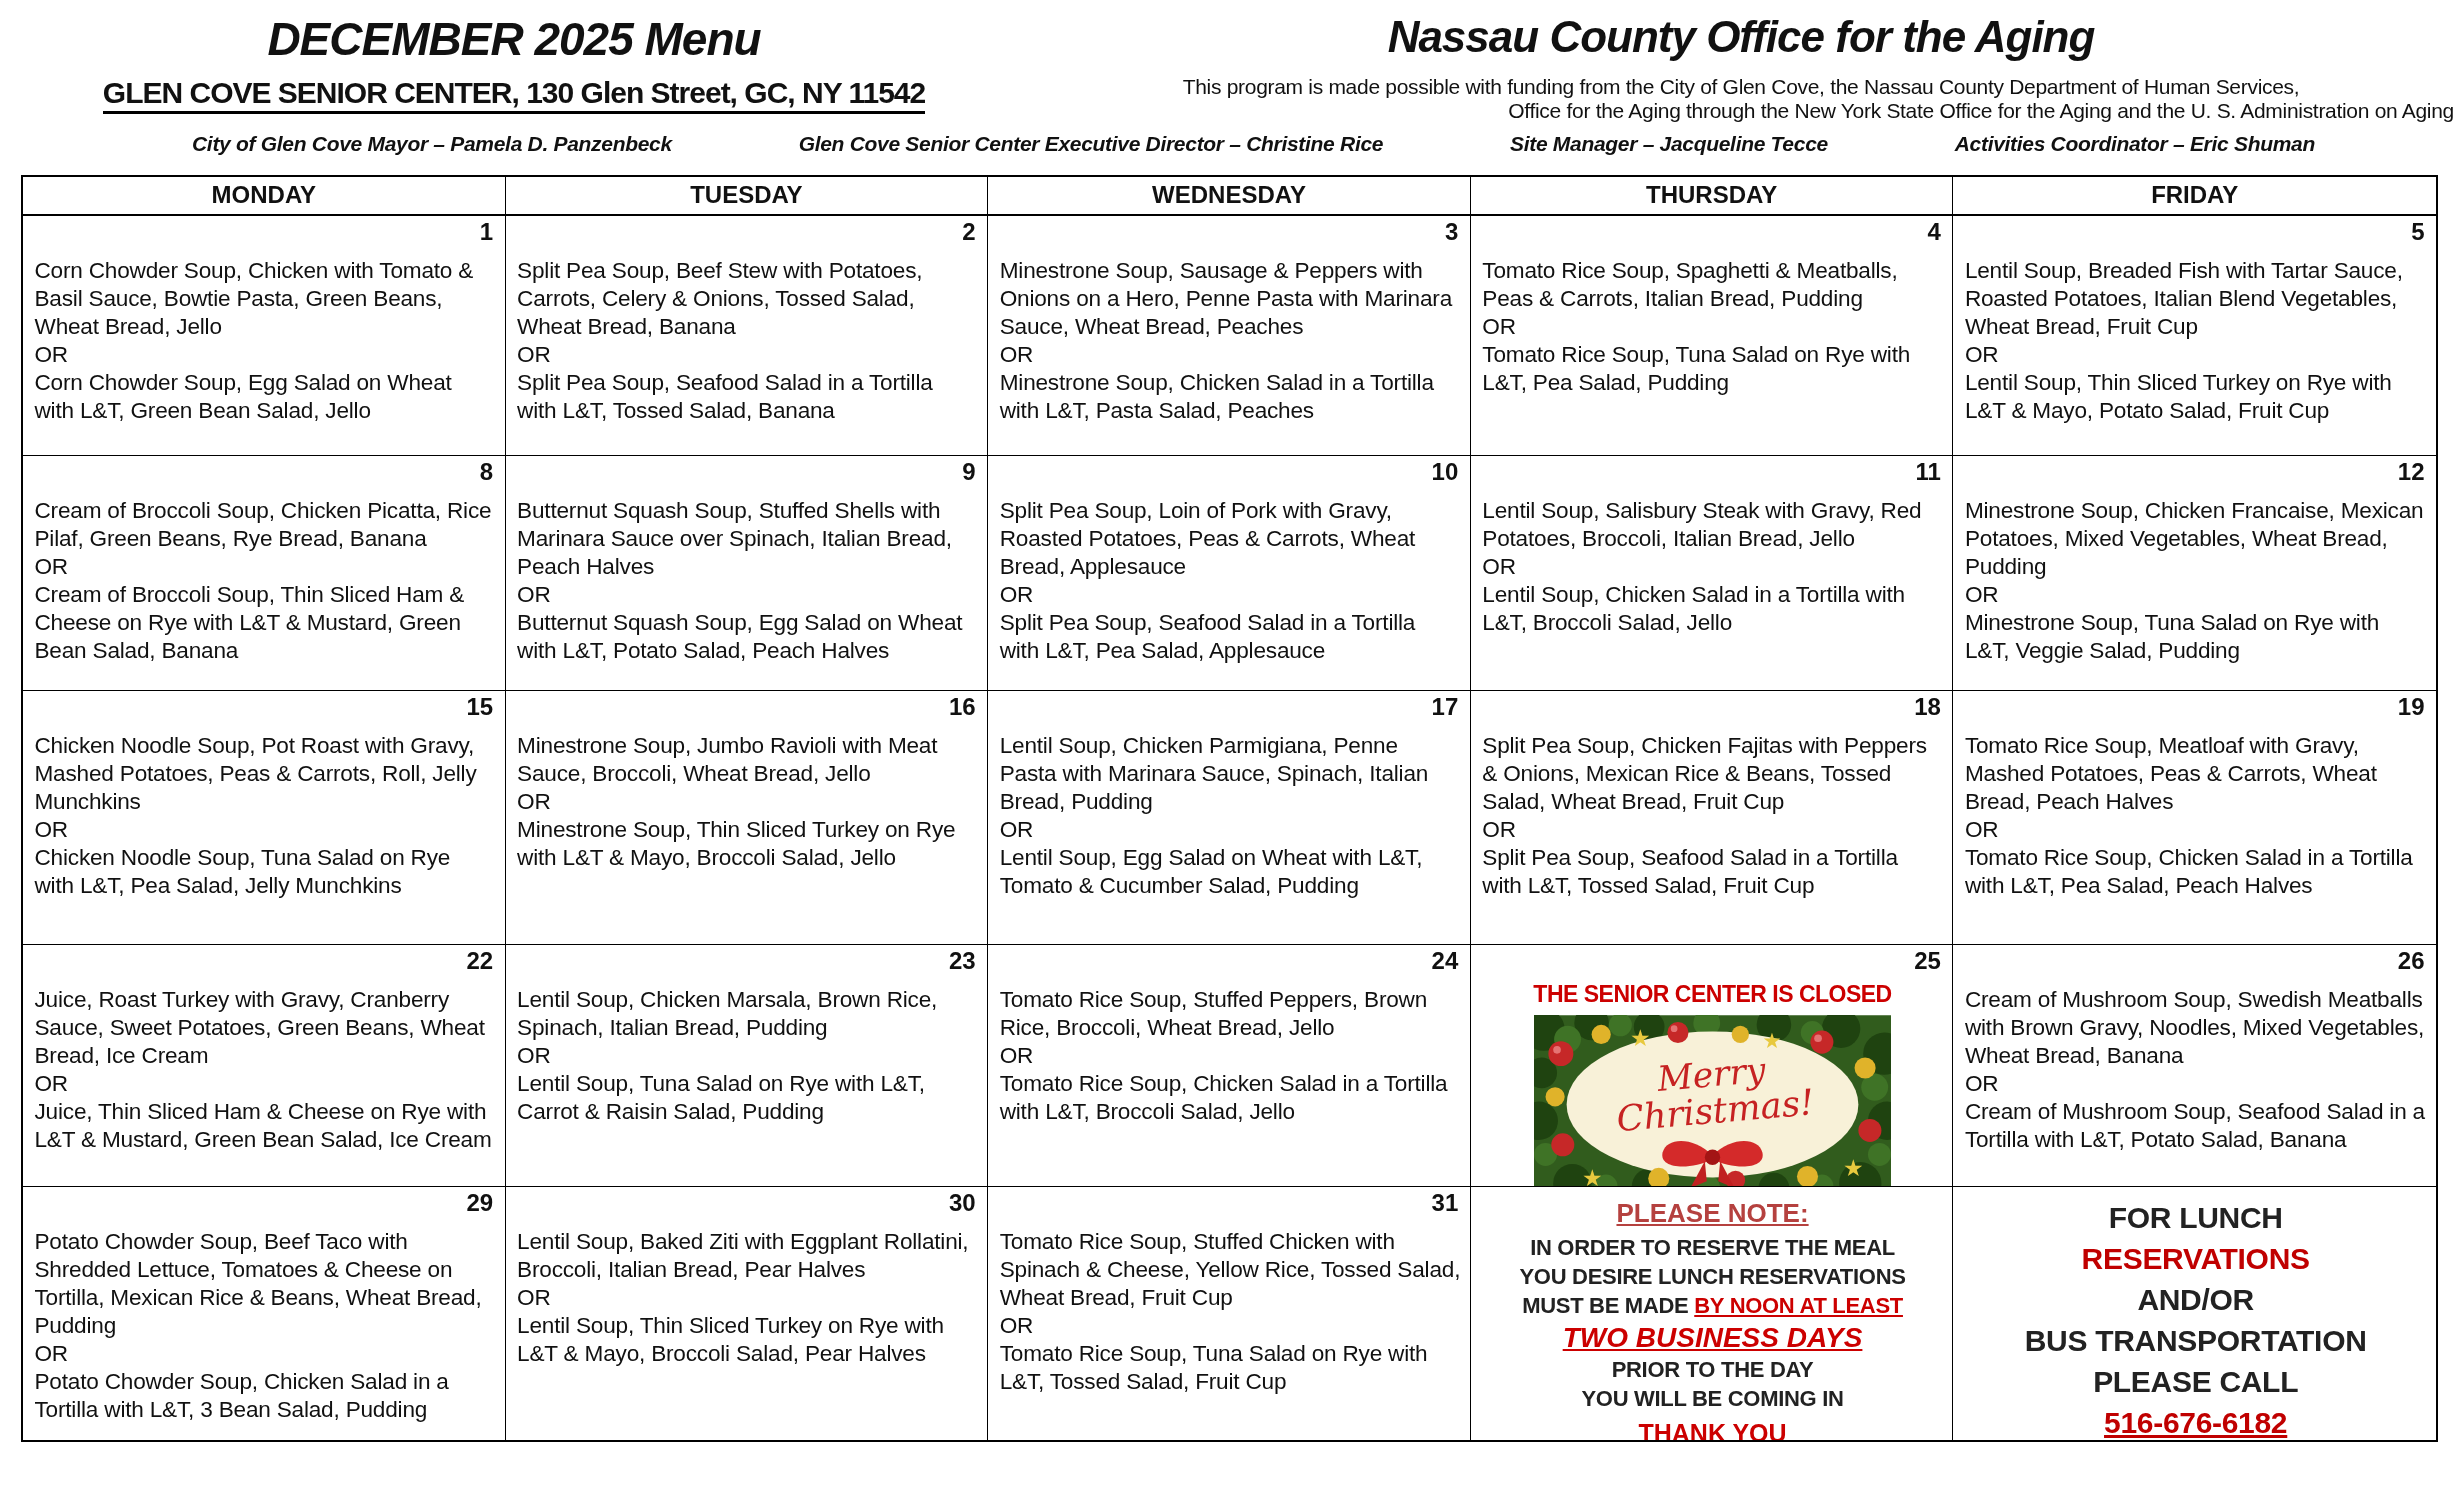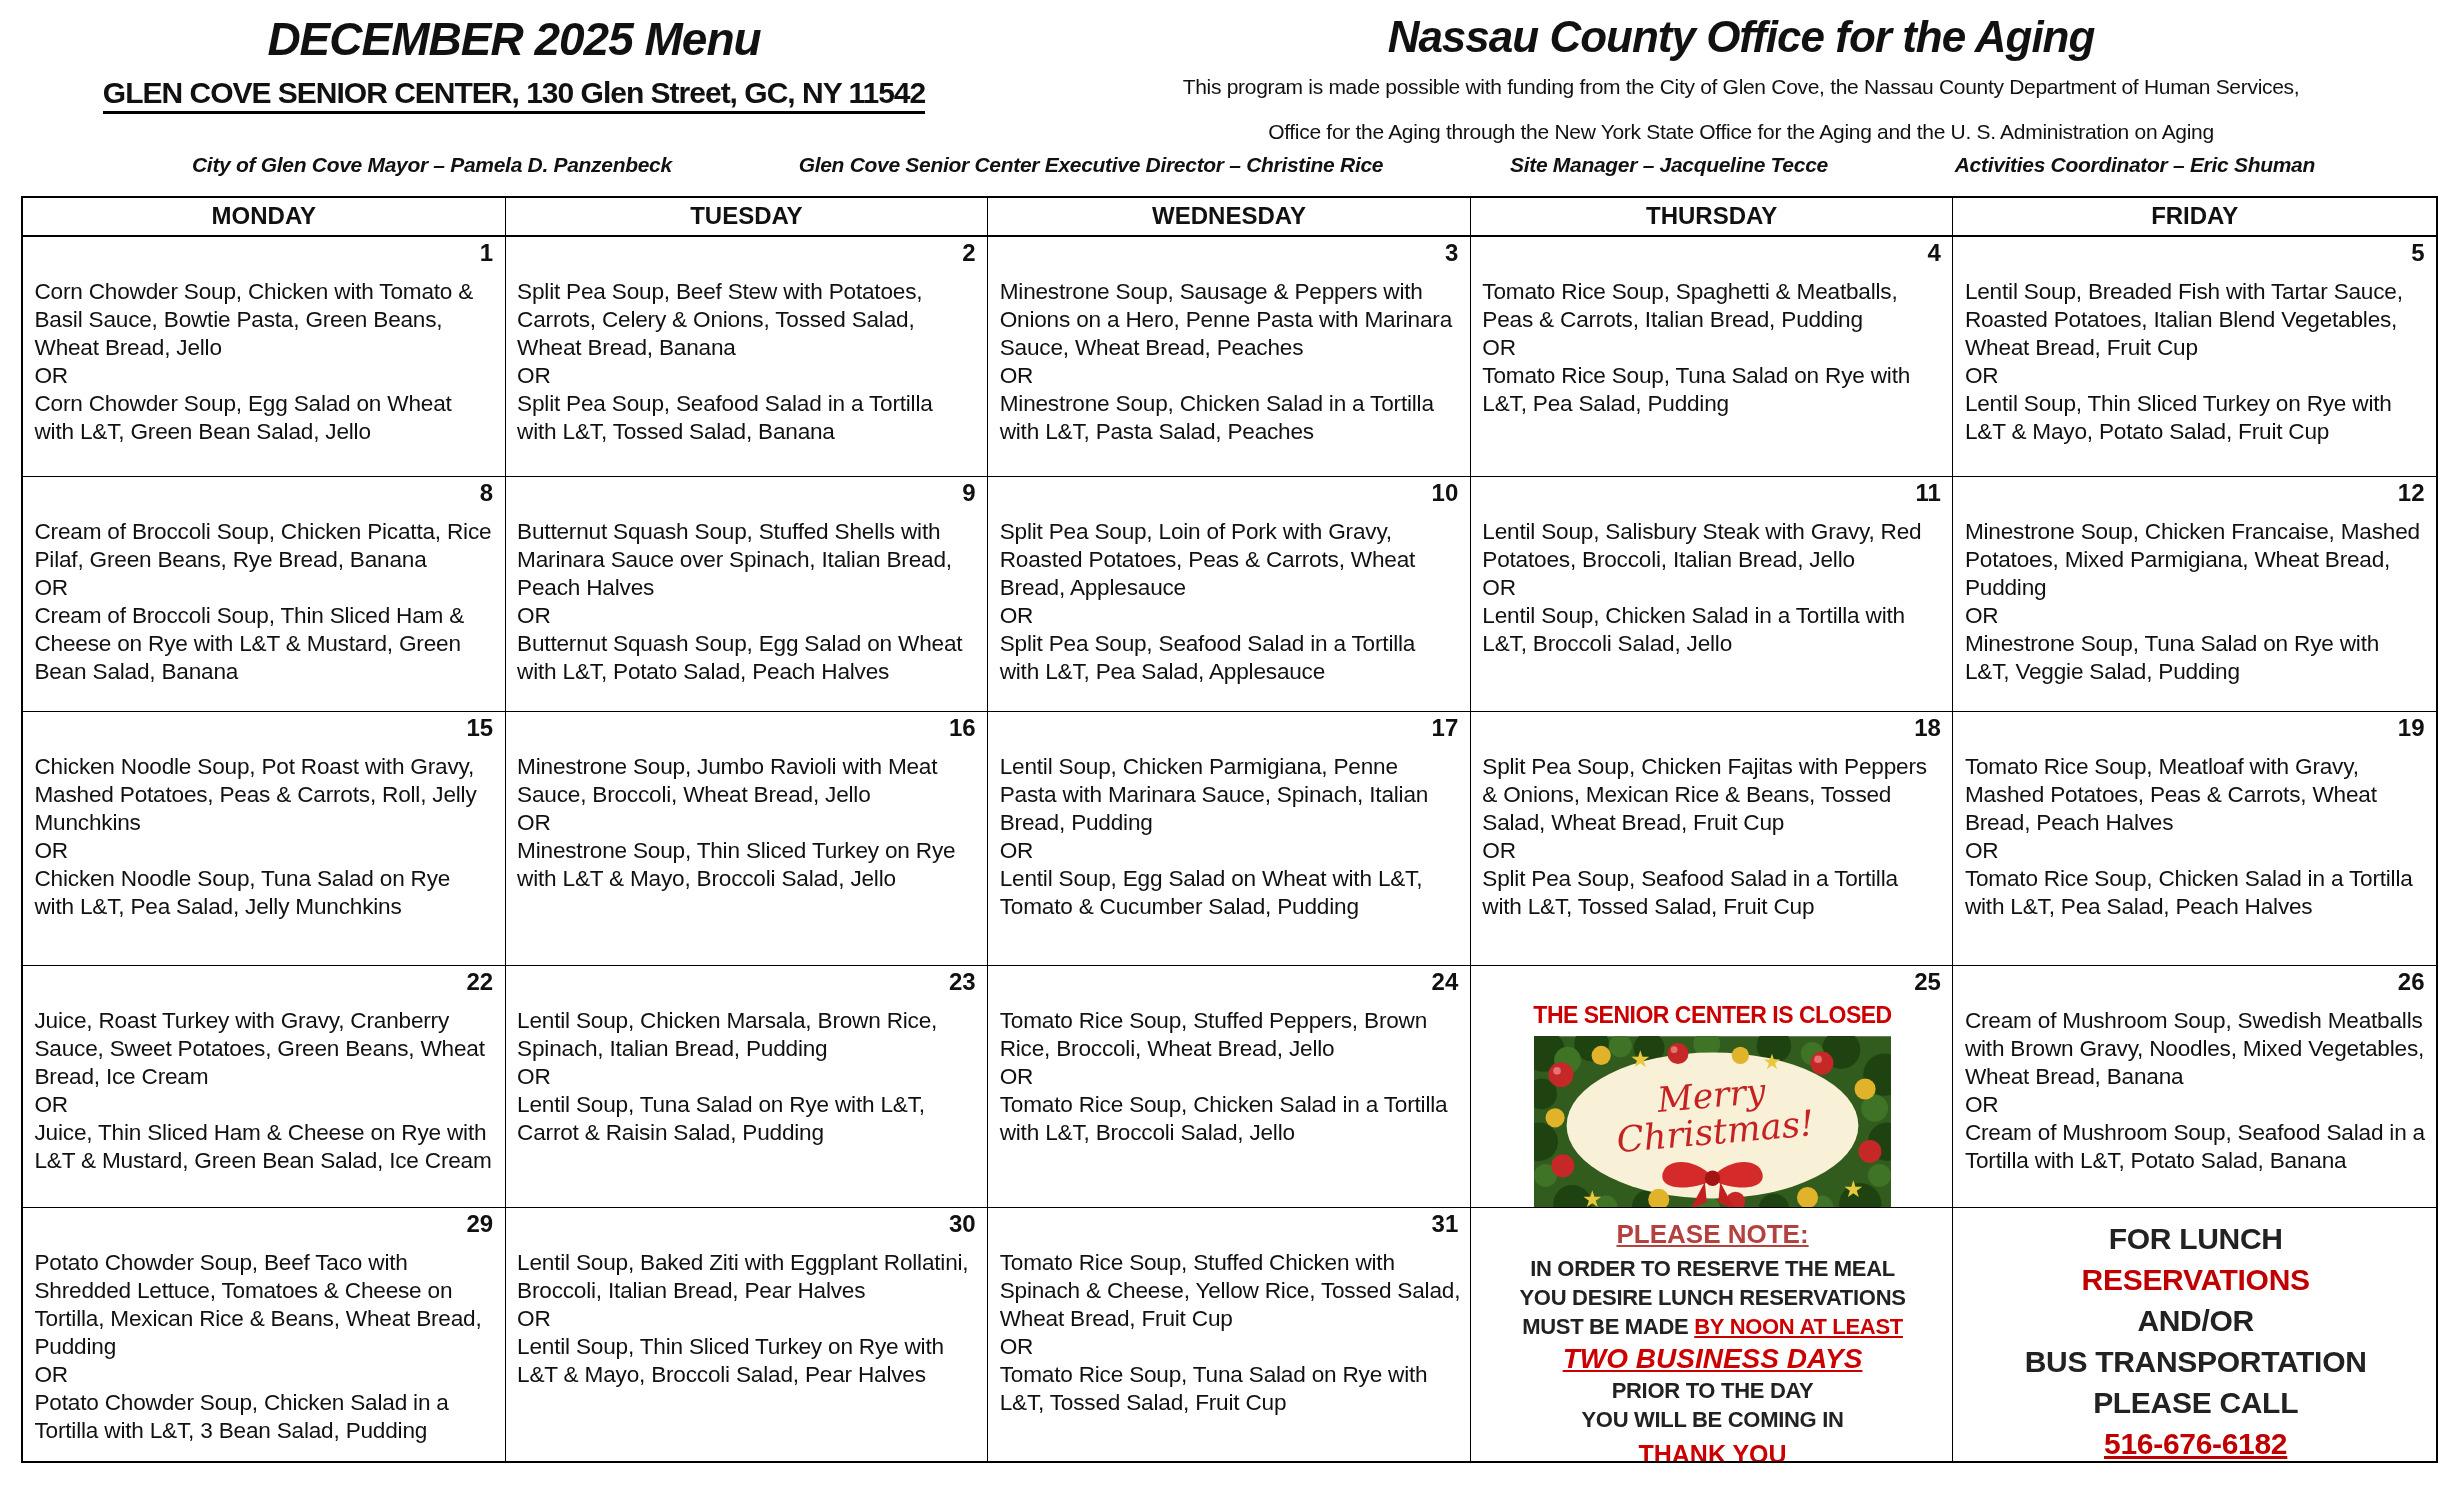--- a/index.html
+++ b/index.html
@@ -8,21 +8,21 @@
 
   
   .top{display:flex;padding-top:11.5px;}
   .top-left{width:1028px;text-align:center;}
   .menu-title{font-size:46px;font-weight:bold;font-style:italic;letter-spacing:-1px;}
   .address{display:inline-block;margin-top:10px;font-size:30px;font-weight:bold;
            letter-spacing:-1px;border-bottom:3.8px solid #000;padding-bottom:1px;}
   .top-right{flex:1;text-align:center;padding-right:5px;}
   .agency-title{font-size:44px;font-weight:bold;font-style:italic;letter-spacing:-1px;}
   .funding{font-size:21px;margin-top:13.4px;letter-spacing:-0.3px;}
-  .funding2{margin-top:21px;}
+  .funding2{margin-top:0;text-align:right;}
   .officials{display:flex;justify-content:space-between;padding:9.6px 144px 0 192px;
              font-size:21px;font-weight:bold;font-style:italic;letter-spacing:-0.3px;}
 
   
   .calendar{margin:19px 0 0 21px;width:2417px;border:2.9px solid #000;box-sizing:border-box;background:#fff;}
   .cal-header{display:grid;grid-template-columns:repeat(5,1fr);}
   .day-header{border-right:1.9px solid #000;border-bottom:2.9px solid #000;font-weight:bold;
               font-size:24px;text-align:center;padding:3.8px 0 4.8px;}
   .day-header:last-child{border-right:none;}
   .week{display:grid;grid-template-columns:repeat(5,1fr);}
@@ -140,21 +140,21 @@
             <div class="menu">Split Pea Soup, Seafood Salad in a Tortilla with L&amp;T, Pea Salad, Applesauce</div>
           </div>
           <div class="cell">
             <div class="date">11</div>
             <div class="menu">Lentil Soup, Salisbury Steak with Gravy, Red Potatoes, Broccoli, Italian Bread, Jello</div>
             <div class="menu">OR</div>
             <div class="menu">Lentil Soup, Chicken Salad in a Tortilla with L&amp;T, Broccoli Salad, Jello</div>
           </div>
           <div class="cell">
             <div class="date">12</div>
-            <div class="menu">Minestrone Soup, Chicken Francaise, Mashed Potatoes, Mixed Parmigiana, Wheat Bread, Pudding</div>
+            <div class="menu">Minestrone Soup, Chicken Francaise, Mexican Potatoes, Mixed Vegetables, Wheat Bread, Pudding</div>
             <div class="menu">OR</div>
             <div class="menu">Minestrone Soup, Tuna Salad on Rye with L&amp;T, Veggie Salad, Pudding</div>
           </div>
         </div>
         <div class="week w2">
           <div class="cell">
             <div class="date">15</div>
             <div class="menu">Chicken Noodle Soup, Pot Roast with Gravy, Mashed Potatoes, Peas &amp; Carrots, Roll, Jelly Munchkins</div>
             <div class="menu">OR</div>
             <div class="menu">Chicken Noodle Soup, Tuna Salad on Rye with L&amp;T, Pea Salad, Jelly Munchkins</div>

